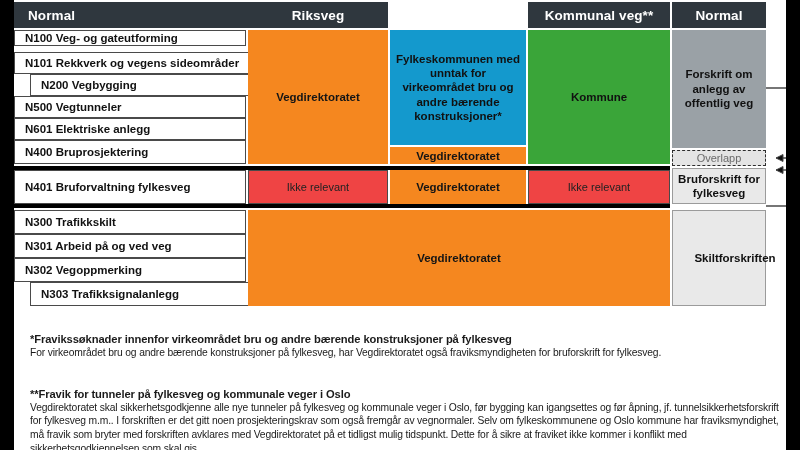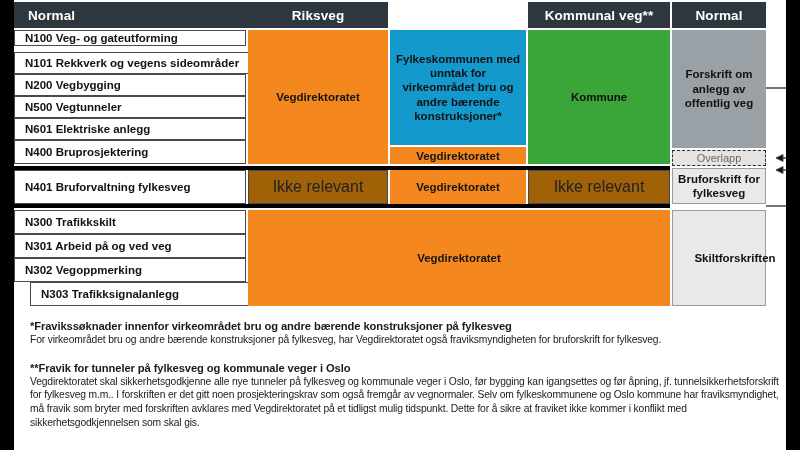--- a/index.html
+++ b/index.html
@@ -27,32 +27,32 @@
         font-size:11.5px;color:#111;}
   .rowlabel{background:#ffffff;border:1px solid #4a4a4a;
             justify-content:flex-start;padding-left:10px;
             font-weight:bold;font-size:11.5px;color:#111;}
   .orange{background:#f5871f;font-weight:bold;color:#151515;}
   .blue{background:#1499cd;font-weight:bold;color:#111;line-height:1.25;}
   .green{background:#3aa539;font-weight:bold;color:#111;}
   .grey{background:#9aa1a6;font-weight:bold;color:#111;line-height:1.25;}
   .lgrey{background:#e9e9e9;font-weight:bold;color:#111;line-height:1.25;
          border:1px solid #9b9b9b;}
-  .plain{background:#a16207;color:#222;font-weight:normal;font-size:16px;
+  .plain{background:#ef4444;color:#222;font-weight:normal;font-size:11px;
          border:1px solid #4a4a4a;}
   .overlapp{background:#e4e4e4;color:#6b6b6b;font-weight:normal;font-size:11px;
             border:1.5px dashed #2d2d2d;}
   .blackbar{position:absolute;background:#000;}
 
   
   .conn{position:absolute;stroke:#4a4a4a;fill:none;}
 
   
   .notes{position:absolute;left:16px;top:316px;width:756px;color:#1a1a1a;}
-  .n-title{font-weight:bold;font-size:11.2px;margin:4px 0 1px 0;letter-spacing:-.1px;}
+  .n-title{font-weight:bold;font-size:11.2px;margin:17px 0 1px 0;letter-spacing:-.1px;}
   .n-body{font-size:10.3px;line-height:1.33;margin:0;letter-spacing:-.15px;}
   .n-gap{height:11px;}
   .rightpad{position:absolute;left:786px;top:0;width:14px;height:450px;background:#000;}
   .leftpad{position:absolute;left:0;top:0;width:14px;height:450px;background:#000;}
 </style>
 </head>
 <body>
 
 <div class="slide">
 
@@ -70,21 +70,21 @@
     <div class="hdr" style="left:658px;width:94px;">
       <span>Normal</span>
     </div>
 
     <div class="cell rowlabel" style="left:0px;top:30px;width:232px;height:16px;">
       <span>N100 Veg- og gateutforming</span>
     </div>
     <div class="cell rowlabel" style="left:0px;top:52px;width:272px;height:22px;">
       <span>N101 Rekkverk og vegens sideområder</span>
     </div>
-    <div class="cell rowlabel" style="left:0px;top:74px;width:232px;height:22px;">
+    <div class="cell rowlabel" style="left:16px;top:74px;width:232px;height:22px;">
       <span>N200 Vegbygging</span>
     </div>
     <div class="cell rowlabel" style="left:0px;top:96px;width:232px;height:22px;">
       <span>N500 Vegtunneler</span>
     </div>
     <div class="cell rowlabel" style="left:0px;top:118px;width:232px;height:22px;">
       <span>N601 Elektriske anlegg</span>
     </div>
     <div class="cell rowlabel" style="left:0px;top:140px;width:232px;height:24px;">
       <span>N400 Bruprosjektering</span>

